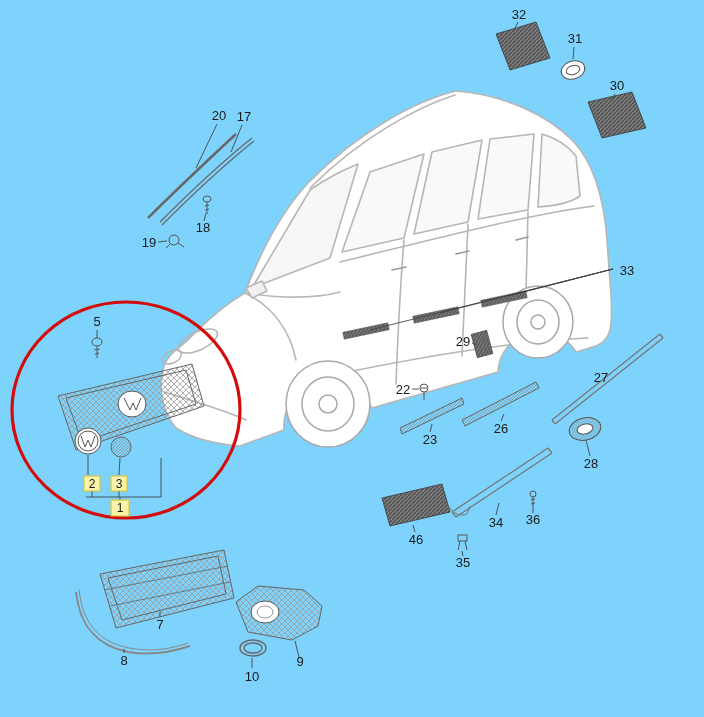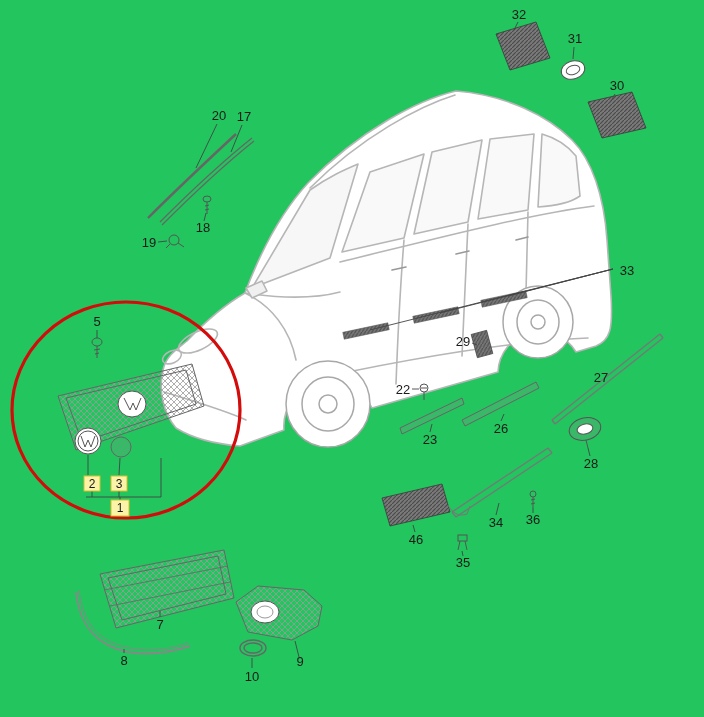--- a/index.html
+++ b/index.html
@@ -1,16 +1,16 @@
 <!DOCTYPE html>
 <html><head>
 <meta charset="utf-8">
 <style>
   html,body{margin:0;padding:0;background:#ffffff;}
-  .canvas{position:relative;width:704px;height:717px;background:#22c55e;overflow:hidden;}
+  .canvas{position:relative;width:704px;height:717px;background:#7dd3fc;overflow:hidden;}
   svg{display:block;}
   text.lbl{font-family:"Liberation Sans",sans-serif;font-size:13px;fill:#1a1a1a;text-anchor:middle;}
   text.lbl-hl{font-family:"Liberation Sans",sans-serif;font-size:12px;fill:#1a1a1a;text-anchor:middle;}
 </style>
 </head>
 <body>
 
 <div class="canvas">
 <svg width="704" height="717" viewBox="0 0 704 717">
   <defs>

